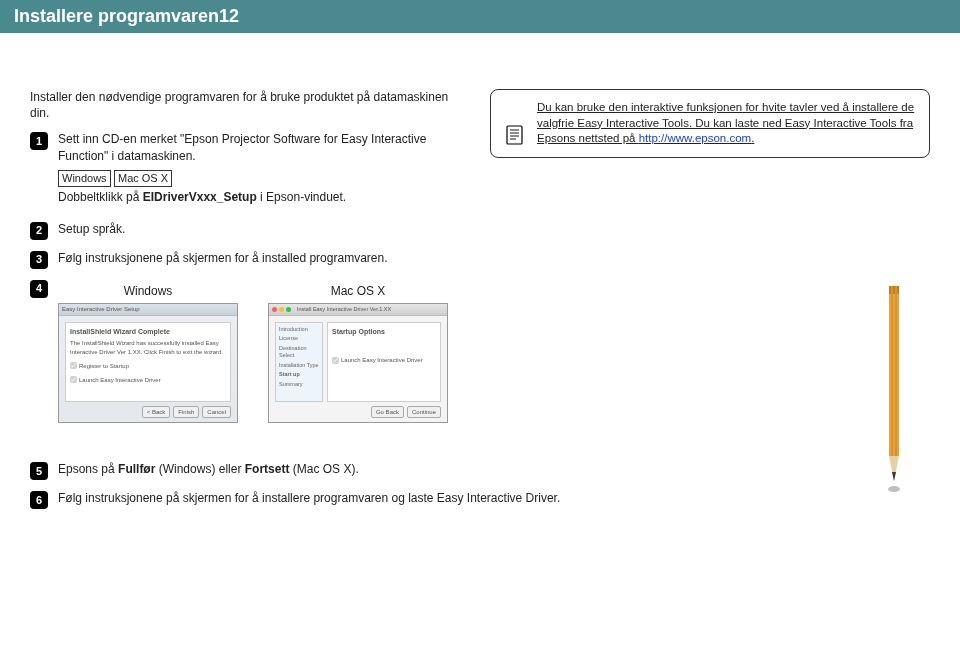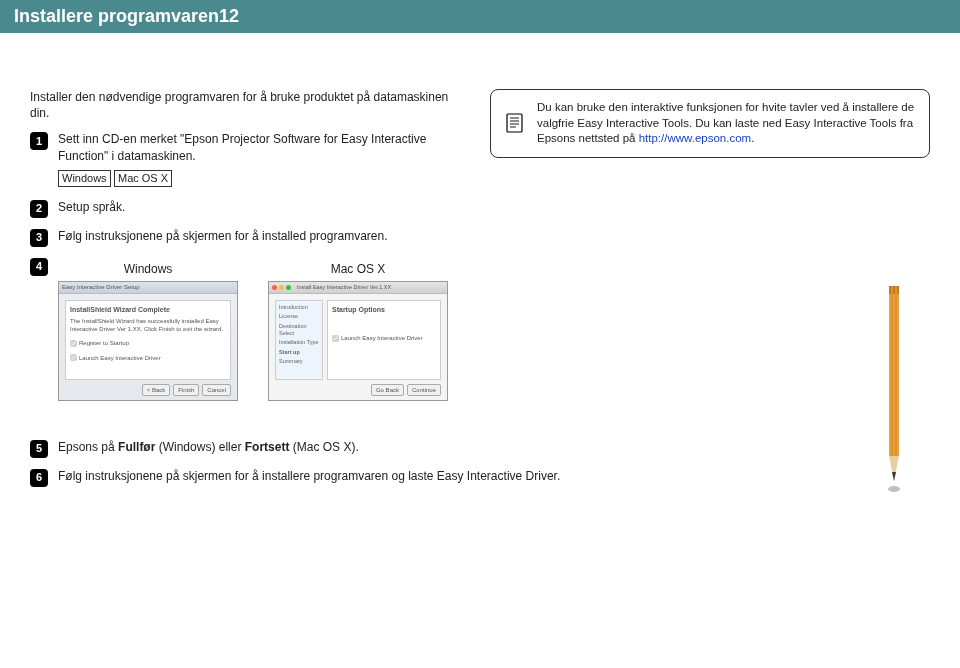--- a/index.html
+++ b/index.html
@@ -63,23 +63,24 @@
     margin-bottom: 2px;
   }
   .sub { margin-bottom: 6px; }
   .bold { font-weight: bold; }
   .note-box {
     border: 1px solid #333;
     border-radius: 8px;
     padding: 10px 12px 10px 12px;
     display: flex;
     gap: 10px;
-    align-items: center;
+    align-items: flex-end;
     font-size: 11.5px;
     line-height: 1.35;
+    text-decoration: underline;
   }
   .note-icon {
     flex-shrink: 0;
     width: 24px;
     height: 24px;
   }
   .note-text a { color: #1a3fcc; text-decoration: none; }
   .shots {
     display: flex;
     gap: 30px;
@@ -155,20 +156,23 @@
   <div class="two-col">
     <div class="left-col">
       <p class="intro">Installer den nødvendige programvaren for å bruke produktet på datamaskinen din.</p>
 
       <div class="step">
         <div class="step-num">1</div>
         <div class="step-body">
           <p>Sett inn CD-en merket "Epson Projector Software for Easy Interactive Function" i datamaskinen.</p>
           <div class="os-box">Windows</div>
           <div class="os-box">Mac OS X</div>
+          <p class="sub">
+            <span>Dobbeltklikk på </span><span class="bold">EIDriverVxxx_Setup</span><span> i Epson-vinduet.</span>
+          </p>
         </div>
       </div>
 
       <div class="step">
         <div class="step-num">2</div>
         <div class="step-body">
             <p>Setup språk.</p>
           </div>
       </div>
 

